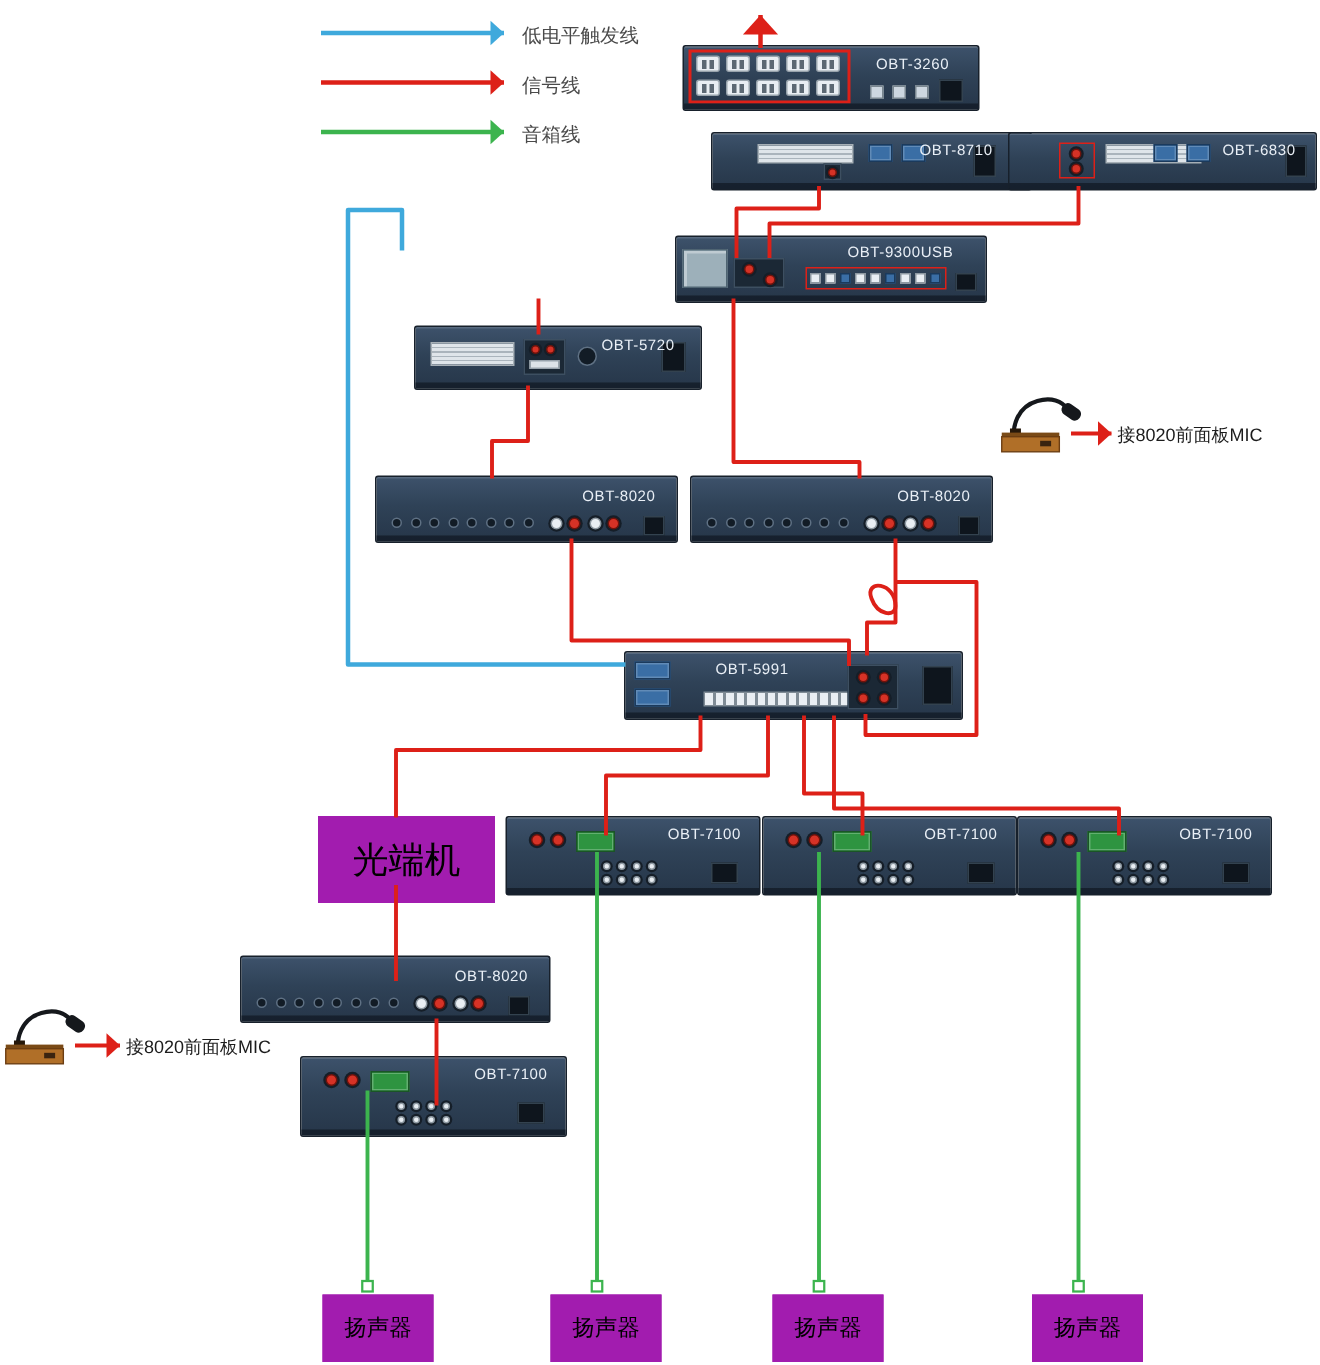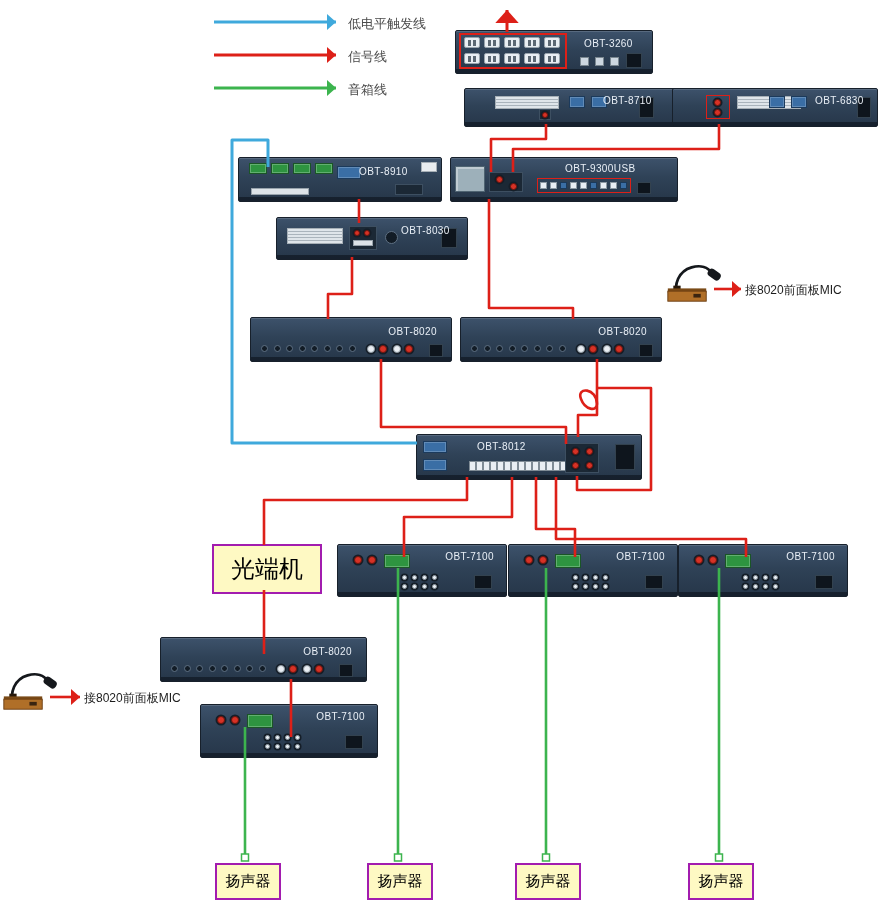--- a/index.html
+++ b/index.html
@@ -26,22 +26,22 @@
   .rca-red{background:#d63226;border:1px solid #6e130c;border-radius:50%;box-shadow:0 0 0 1.5px #151e28}
   .rca-white{background:#e9eef3;border:1px solid #8d98a1;border-radius:50%;box-shadow:0 0 0 1.5px #151e28}
   .knob{background:#121c26;border:1.5px solid #5f7184;border-radius:50%}
   .display{background:#9db0ba;border:1px solid #4f6472;box-shadow:inset 2px 2px 0 rgba(255,255,255,.35)}
   .power-inlet{background:#0e151d;border:1px solid #33424f}
   .dark-panel{background:#1b2835;border:1px solid #3d4f61}
   .white-strip{background:#dde3e8;border:1px solid #98a3ac}
   .terminal-strip{background:repeating-linear-gradient(90deg,#e9eef3 0 5px,#7f8b95 5px 7px);border:1px solid #7f8b95}
   .sq-white{background:#e9eef3;border:1px solid #8d98a1}
   .sq-blue{background:#3a6ea5;border:1px solid #1b3a5c}
-  .tbox{position:absolute;display:flex;align-items:center;justify-content:center;background:#fef9c3;
-        border:2px solid #a21caf;color:#000;font-family:Liberation Sans, sans-serif;z-index:3}
+  .tbox{position:absolute;display:flex;align-items:center;justify-content:center;background:#a21caf;
+        border:6px solid #a21caf;color:#000;font-family:Liberation Sans, sans-serif;z-index:3}
   .lg{position:absolute;font-size:13px;color:#4a4a4a;z-index:4;white-space:nowrap}
   .lg1{left:348px;top:15px}.lg2{left:348px;top:48px}.lg3{left:348px;top:81px}
   .miclabel{position:absolute;font-size:12px;color:#1c1c1c;z-index:4;white-space:nowrap}
 </style>
 </head>
 <body>
 
 <div id="canvas">
   <svg id="wires" width="880" height="910" viewBox="0 0 880 910">
       <path d="M214,22 L336,22" fill="none" stroke="#3FA9DC" stroke-width="3" stroke-linejoin="round"></path>
@@ -93,51 +93,40 @@
         <div class="outlet" style="left: 48px; top: 22px; width: 16px; height: 11px;"></div>
         <div class="outlet" style="left: 68px; top: 22px; width: 16px; height: 11px;"></div>
         <div class="outlet" style="left: 88px; top: 22px; width: 16px; height: 11px;"></div>
         <div class="red-frame" style="left: 3px; top: 2px; width: 108px; height: 36px;"></div>
         <div class="switch" style="left: 124px; top: 26px; width: 9px; height: 9px;"></div>
         <div class="switch" style="left: 139px; top: 26px; width: 9px; height: 9px;"></div>
         <div class="switch" style="left: 154px; top: 26px; width: 9px; height: 9px;"></div>
         <div class="power-inlet" style="left: 170px; top: 22px; width: 16px; height: 15px;"></div>
         <div class="dlabel" style="left: 128px; top: 7px;">OBT-3260</div>
       </div>
-      <div class="device" style="left: 464px; top: 88px; width: 196px; height: 37px; padding-left: 16px;">
+      <div class="device" style="left: 474px; top: 88px; width: 196px; height: 37px; padding-left: 16px;">
         <div class="white-lines" style="left: 30px; top: 7px; width: 64px; height: 13px;"></div>
         <div class="dark-panel" style="left: 74px; top: 20px; width: 12px; height: 11px;"></div>
         <div class="rca-red" style="left: 77px; top: 23px; width: 6px; height: 6px;"></div>
         <div class="blue-connector" style="left: 104px; top: 7px; width: 16px; height: 12px;"></div>
         <div class="blue-connector" style="left: 126px; top: 7px; width: 16px; height: 12px;"></div>
         <div class="power-inlet" style="left: 174px; top: 8px; width: 15px; height: 21px;"></div>
         <div class="dlabel" style="left: 138px; top: 6px;">OBT-8710</div>
       </div>
       <div class="device" style="left: 672px; top: 88px; width: 204px; height: 37px;">
         <div class="red-outline" style="left: 33px; top: 6px; width: 24px; height: 24px;"></div>
         <div class="rca-red" style="left: 41px; top: 10px; width: 7px; height: 7px;"></div>
         <div class="rca-red" style="left: 41px; top: 20px; width: 7px; height: 7px;"></div>
         <div class="white-lines" style="left: 64px; top: 7px; width: 64px; height: 13px;"></div>
         <div class="blue-connector" style="left: 96px; top: 7px; width: 16px; height: 12px;"></div>
         <div class="blue-connector" style="left: 118px; top: 7px; width: 16px; height: 12px;"></div>
         <div class="power-inlet" style="left: 184px; top: 8px; width: 14px; height: 21px;"></div>
         <div class="dlabel" style="left: 142px; top: 6px;">OBT-6830</div>
       </div>
-      <div class="device" style="left: 238px; top: 157px; width: 202px; height: 43px;">
-        <div class="green-terminal" style="left: 10px; top: 5px; width: 18px; height: 11px;"></div>
-        <div class="green-terminal" style="left: 32px; top: 5px; width: 18px; height: 11px;"></div>
-        <div class="green-terminal" style="left: 54px; top: 5px; width: 18px; height: 11px;"></div>
-        <div class="green-terminal" style="left: 76px; top: 5px; width: 18px; height: 11px;"></div>
-        <div class="blue-connector" style="left: 98px; top: 8px; width: 24px; height: 13px;"></div>
-        <div class="white-strip" style="left: 12px; top: 30px; width: 58px; height: 7px;"></div>
-        <div class="white-label" style="left: 182px; top: 4px; width: 16px; height: 10px;"></div>
-        <div class="dark-panel" style="left: 156px; top: 26px; width: 28px; height: 11px;"></div>
-        <div class="dlabel" style="left: 120px; top: 8px;">OBT-8910</div>
-      </div>
-      <div class="device" style="left: 450px; top: 157px; width: 206px; height: 43px; padding-left: 20px;">
+      <div class="device" style="left: 450px; top: 157px; width: 206px; height: 43px;">
         <div class="display" style="left: 4px; top: 8px; width: 30px; height: 26px;"></div>
         <div class="dark-panel" style="left: 38px; top: 14px; width: 34px; height: 20px;"></div>
         <div class="rca-red" style="left: 45px; top: 18px; width: 7px; height: 7px;"></div>
         <div class="rca-red" style="left: 59px; top: 25px; width: 7px; height: 7px;"></div>
         <div class="red-outline" style="left: 86px; top: 20px; width: 94px; height: 15px;"></div>
         <div class="sq-white" style="left: 89px; top: 24px; width: 7px; height: 7px;"></div>
         <div class="sq-white" style="left: 99px; top: 24px; width: 7px; height: 7px;"></div>
         <div class="sq-blue" style="left: 109px; top: 24px; width: 7px; height: 7px;"></div>
         <div class="sq-white" style="left: 119px; top: 24px; width: 7px; height: 7px;"></div>
         <div class="sq-white" style="left: 129px; top: 24px; width: 7px; height: 7px;"></div>
@@ -149,21 +138,21 @@
         <div class="dlabel" style="left: 114px; top: 5px;">OBT-9300USB</div>
       </div>
       <div class="device" style="left: 276px; top: 217px; width: 190px; height: 41px;">
         <div class="white-lines" style="left: 10px; top: 10px; width: 56px; height: 16px;"></div>
         <div class="dark-panel" style="left: 72px; top: 8px; width: 28px; height: 24px;"></div>
         <div class="rca-red" style="left: 77px; top: 12px; width: 6px; height: 6px;"></div>
         <div class="rca-red" style="left: 87px; top: 12px; width: 6px; height: 6px;"></div>
         <div class="white-strip" style="left: 76px; top: 22px; width: 20px; height: 6px;"></div>
         <div class="knob" style="left: 108px; top: 13px; width: 13px; height: 13px;"></div>
         <div class="power-inlet" style="left: 164px; top: 10px; width: 16px; height: 20px;"></div>
-        <div class="dlabel" style="left: 124px; top: 7px;">OBT-8030</div>
+        <div class="dlabel" style="left: 124px; top: 7px;">OBT-5720</div>
       </div>
       <div class="device" style="left: 250px; top: 317px; width: 200px; height: 43px;">
         <div class="knob" style="left: 10px; top: 27px; width: 7px; height: 7px;"></div>
         <div class="knob" style="left: 22.5px; top: 27px; width: 7px; height: 7px;"></div>
         <div class="knob" style="left: 35px; top: 27px; width: 7px; height: 7px;"></div>
         <div class="knob" style="left: 47.5px; top: 27px; width: 7px; height: 7px;"></div>
         <div class="knob" style="left: 60px; top: 27px; width: 7px; height: 7px;"></div>
         <div class="knob" style="left: 72.5px; top: 27px; width: 7px; height: 7px;"></div>
         <div class="knob" style="left: 85px; top: 27px; width: 7px; height: 7px;"></div>
         <div class="knob" style="left: 97.5px; top: 27px; width: 7px; height: 7px;"></div>
@@ -193,21 +182,21 @@
       <div class="device" style="left: 416px; top: 434px; width: 224px; height: 44px;">
         <div class="blue-connector" style="left: 6px; top: 6px; width: 24px; height: 12px;"></div>
         <div class="blue-connector" style="left: 6px; top: 24px; width: 24px; height: 12px;"></div>
         <div class="terminal-strip" style="left: 52px; top: 26px; width: 108px; height: 10px;"></div>
         <div class="dark-panel" style="left: 148px; top: 8px; width: 34px; height: 30px;"></div>
         <div class="rca-red" style="left: 155px; top: 13px; width: 7px; height: 7px;"></div>
         <div class="rca-red" style="left: 169px; top: 13px; width: 7px; height: 7px;"></div>
         <div class="rca-red" style="left: 155px; top: 27px; width: 7px; height: 7px;"></div>
         <div class="rca-red" style="left: 169px; top: 27px; width: 7px; height: 7px;"></div>
         <div class="power-inlet" style="left: 198px; top: 9px; width: 20px; height: 26px;"></div>
-        <div class="dlabel" style="left: 60px; top: 6px;">OBT-8012</div>
+        <div class="dlabel" style="left: 60px; top: 6px;">OBT-5991</div>
       </div>
       <div class="device" style="left: 337px; top: 544px; width: 168px; height: 51px;">
         <div class="rca-red" style="left: 16px; top: 11px; width: 8px; height: 8px;"></div>
         <div class="rca-red" style="left: 30px; top: 11px; width: 8px; height: 8px;"></div>
         <div class="green-terminal" style="left: 46px; top: 9px; width: 26px; height: 14px;"></div>
         <div class="rca-white" style="left: 64px; top: 30px; width: 5px; height: 5px;"></div>
         <div class="rca-white" style="left: 74px; top: 30px; width: 5px; height: 5px;"></div>
         <div class="rca-white" style="left: 84px; top: 30px; width: 5px; height: 5px;"></div>
         <div class="rca-white" style="left: 94px; top: 30px; width: 5px; height: 5px;"></div>
         <div class="rca-white" style="left: 64px; top: 39px; width: 5px; height: 5px;"></div>

